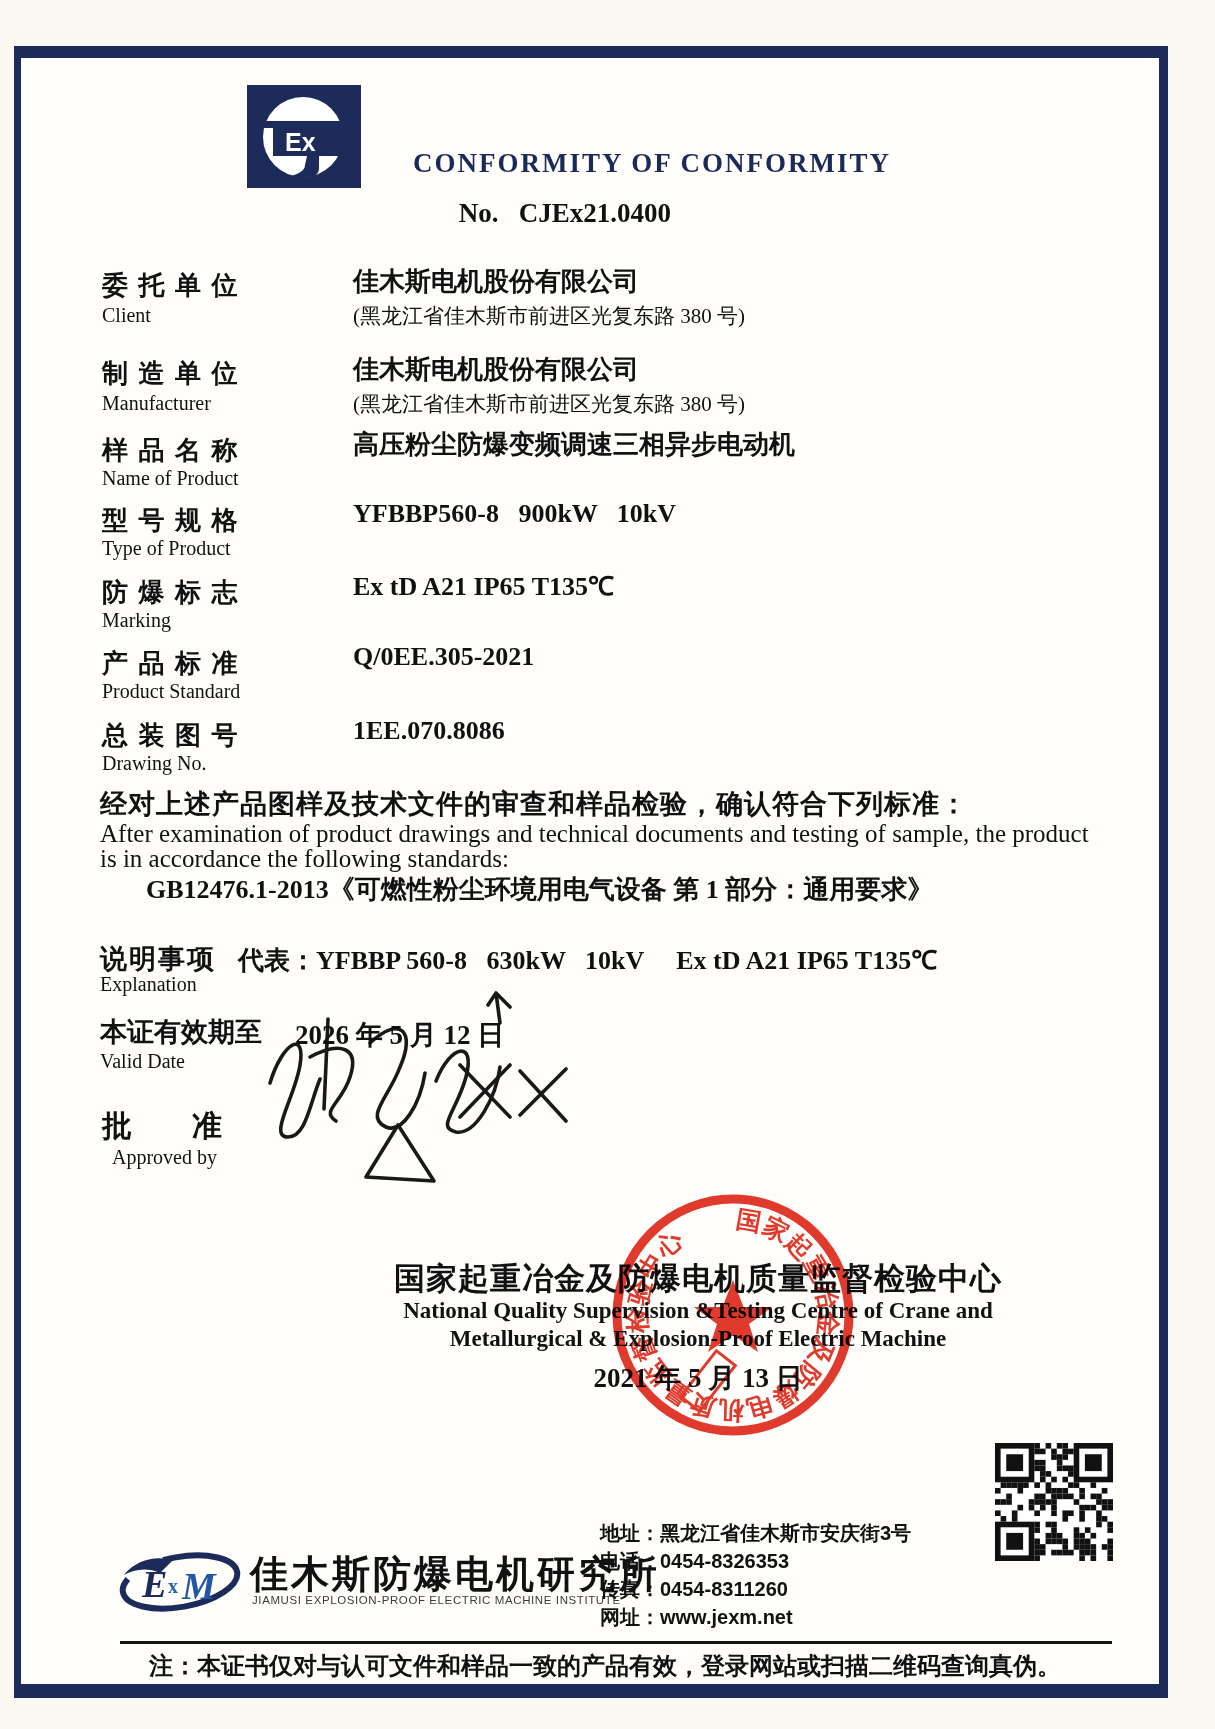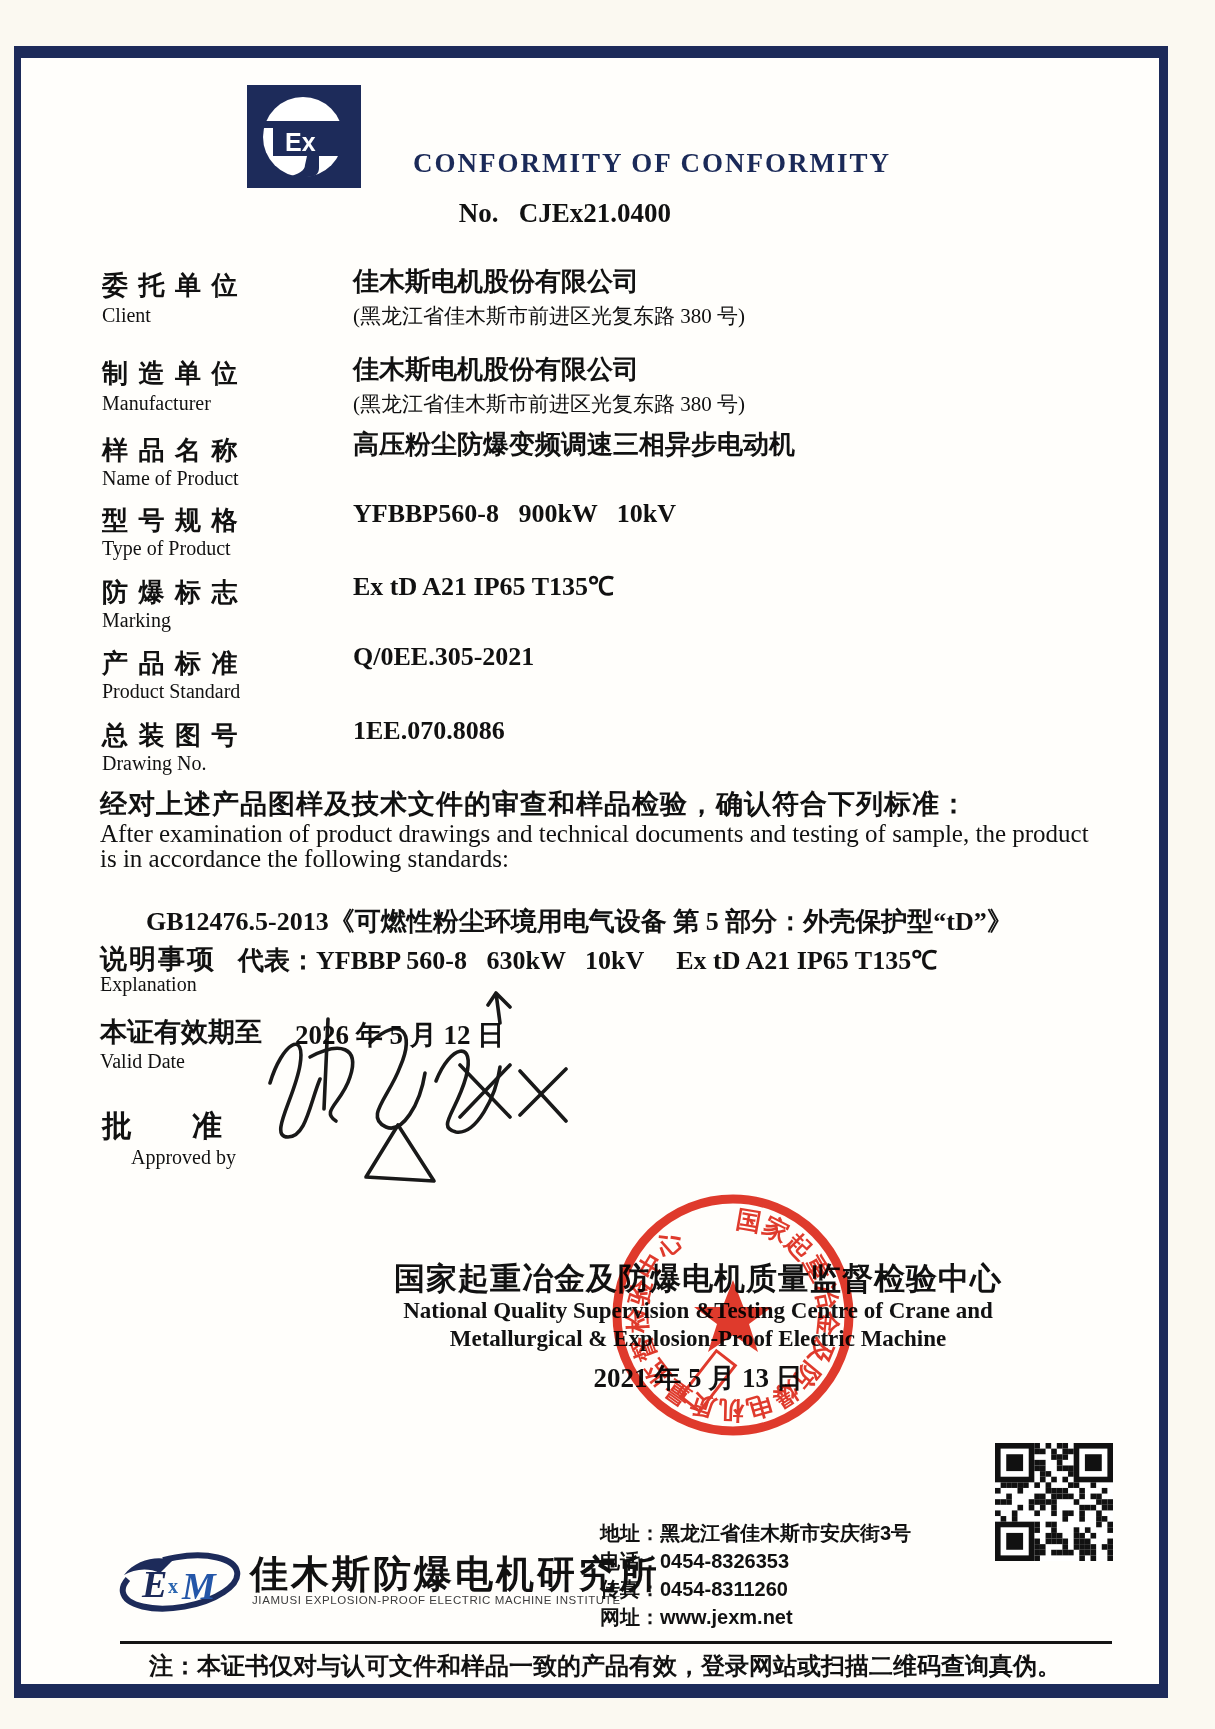--- a/index.html
+++ b/index.html
@@ -111,32 +111,32 @@
     <div class="abs" style="left:0;top:712px;width:1215px;">
       <span class="abs lbl-zh" style="left:102px;top:6px;">总 装 图 号</span>
       <span class="abs lbl-en" style="left:102px;top:40px;">Drawing No.</span>
       <span class="abs val" style="left:353px;top:4px;">1EE.070.8086</span>
     </div>
   </div>
 
   <div class="abs stmt-zh" style="left:100px;top:786px;width:1020px;">经对上述产品图样及技术文件的审查和样品检验，确认符合下列标准：</div>
   <div class="abs stmt-en" style="left:100px;top:820px;">After examination of product drawings and technical documents and testing of sample, the product</div>
   <div class="abs stmt-en" style="left:100px;top:845px;">is in accordance the following standards:</div>
-  <div class="abs std" style="left:146px;top:904px;">GB12476.5-2013《可燃性粉尘环境用电气设备  第 5 部分：外壳保护型“tD”》</div>
+  <div class="abs std" style="left:146px;top:872px;">GB12476.1-2013《可燃性粉尘环境用电气设备  第 1 部分：通用要求》</div>
 
   <div class="abs lbl-zh" style="left:100px;top:941px;font-size:27px;">说明事项</div>
   <div class="abs expl-val" style="left:238px;top:941px;">代表：YFBBP 560-8   630kW   10kV     Ex tD A21 IP65 T135℃</div>
   <div class="abs lbl-en" style="left:100px;top:973px;">Explanation</div>
 
   <div class="abs big-lbl" style="left:100px;top:1014px;">本证有效期至</div>
   <div class="abs big-lbl" style="left:295px;top:1017px;">2026 年 5 月 12 日</div>
   <div class="abs lbl-en" style="left:100px;top:1050px;">Valid Date</div>
 
   <div class="abs big-lbl" style="left:102px;top:1106px;font-size:30px;">批　　准</div>
-  <div class="abs lbl-en" style="left:112px;top:1146px;margin-left:19px;">Approved by</div>
+  <div class="abs lbl-en" style="left:112px;top:1146px;">Approved by</div>
 
   <div class="abs sig" style="left:248px;top:985px;">
     <svg width="330" height="200" viewBox="0 0 330 200">
       <g fill="none" stroke="#0d0d0d" stroke-width="3.6" stroke-linecap="round" stroke-linejoin="round">
         <path d="M22,98 C34,58 58,44 52,80 C47,112 20,152 40,152 C58,152 62,118 72,94"></path>
         <path d="M80,34 L76,124"></path>
         <path d="M62,72 C92,56 112,62 102,92 C94,118 72,126 88,136"></path>
         <path d="M122,58 C152,30 168,46 152,82 C141,112 116,132 138,142 C154,149 172,120 177,88"></path>
         <path d="M188,96 C202,60 228,54 218,92 C208,128 188,142 208,147 C228,150 248,112 252,82"></path>
         <path d="M252,38 L248,8 L262,22 M248,8 L240,20"></path>

